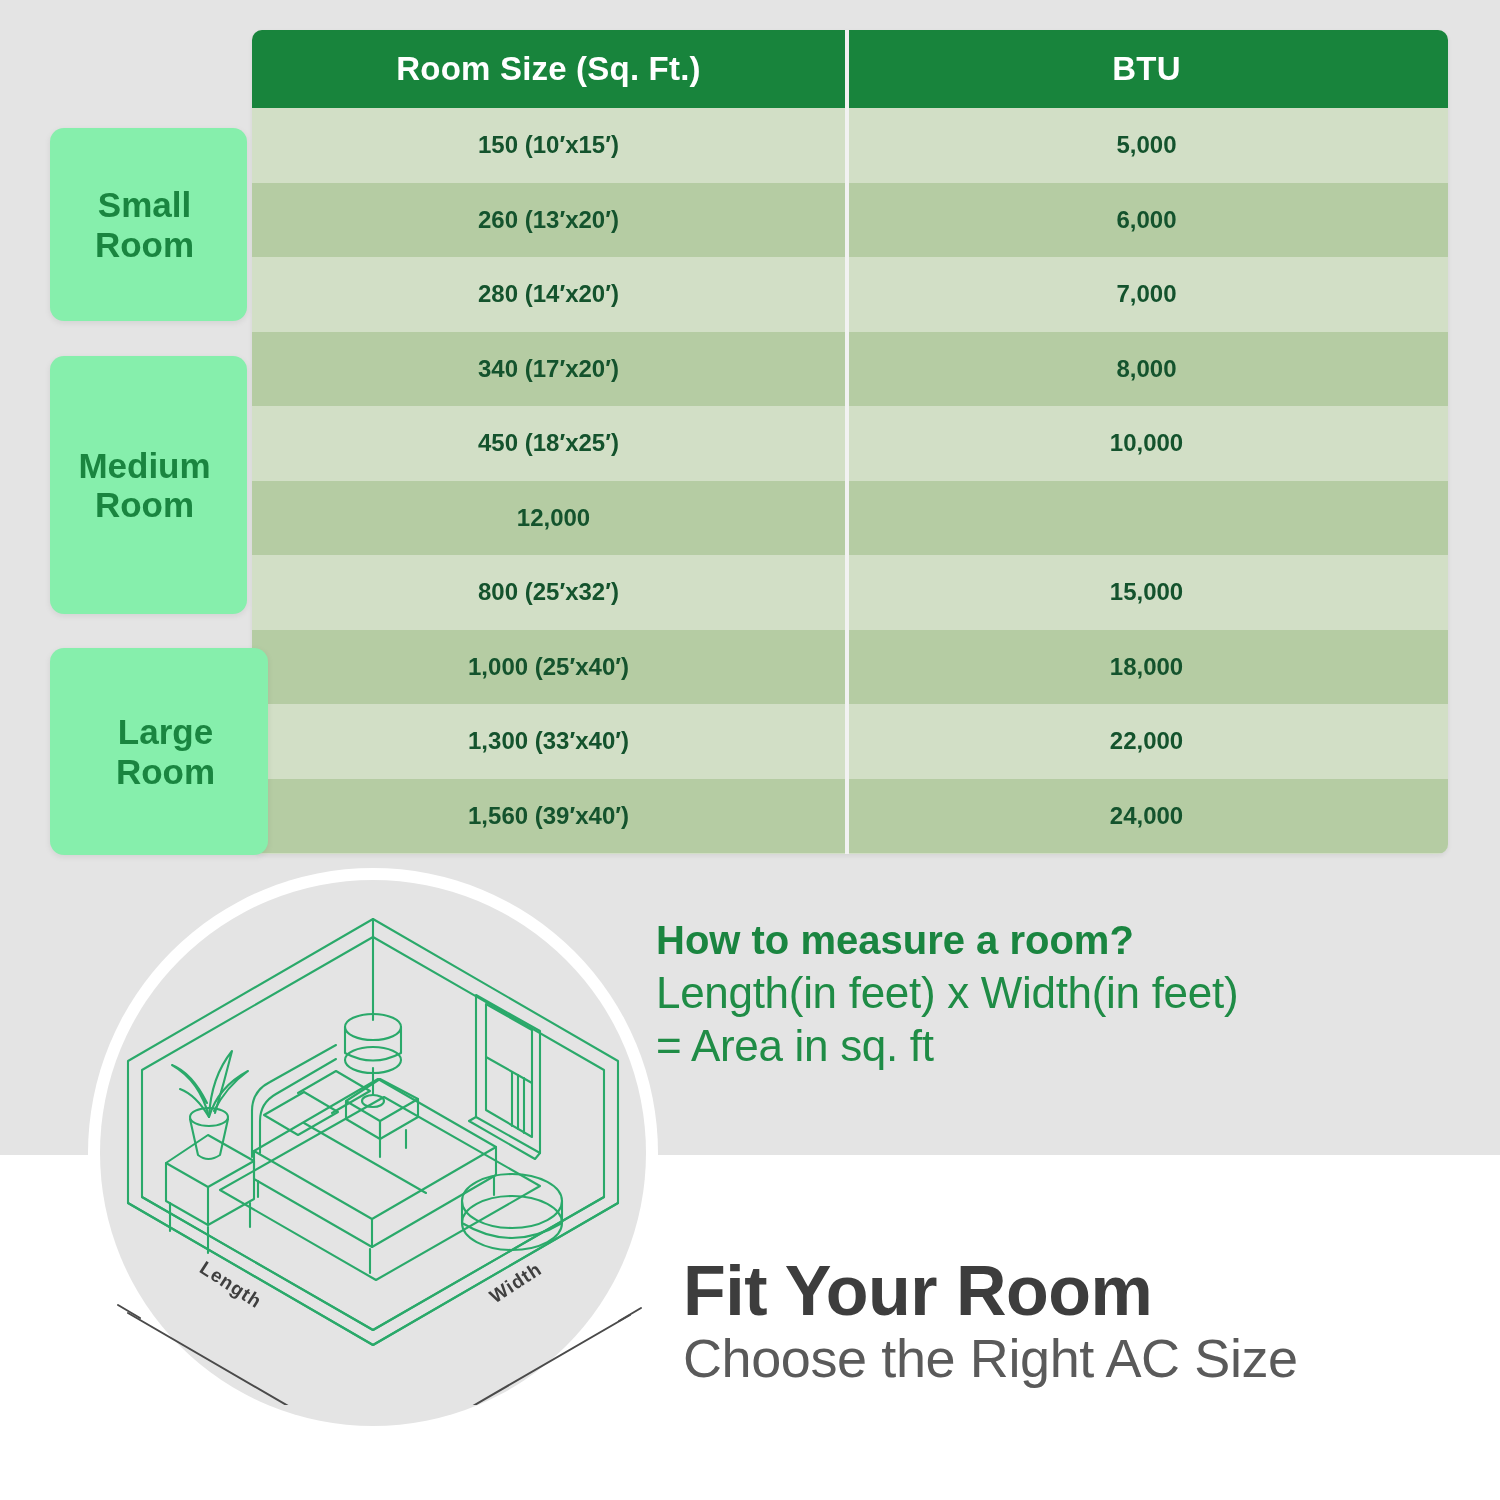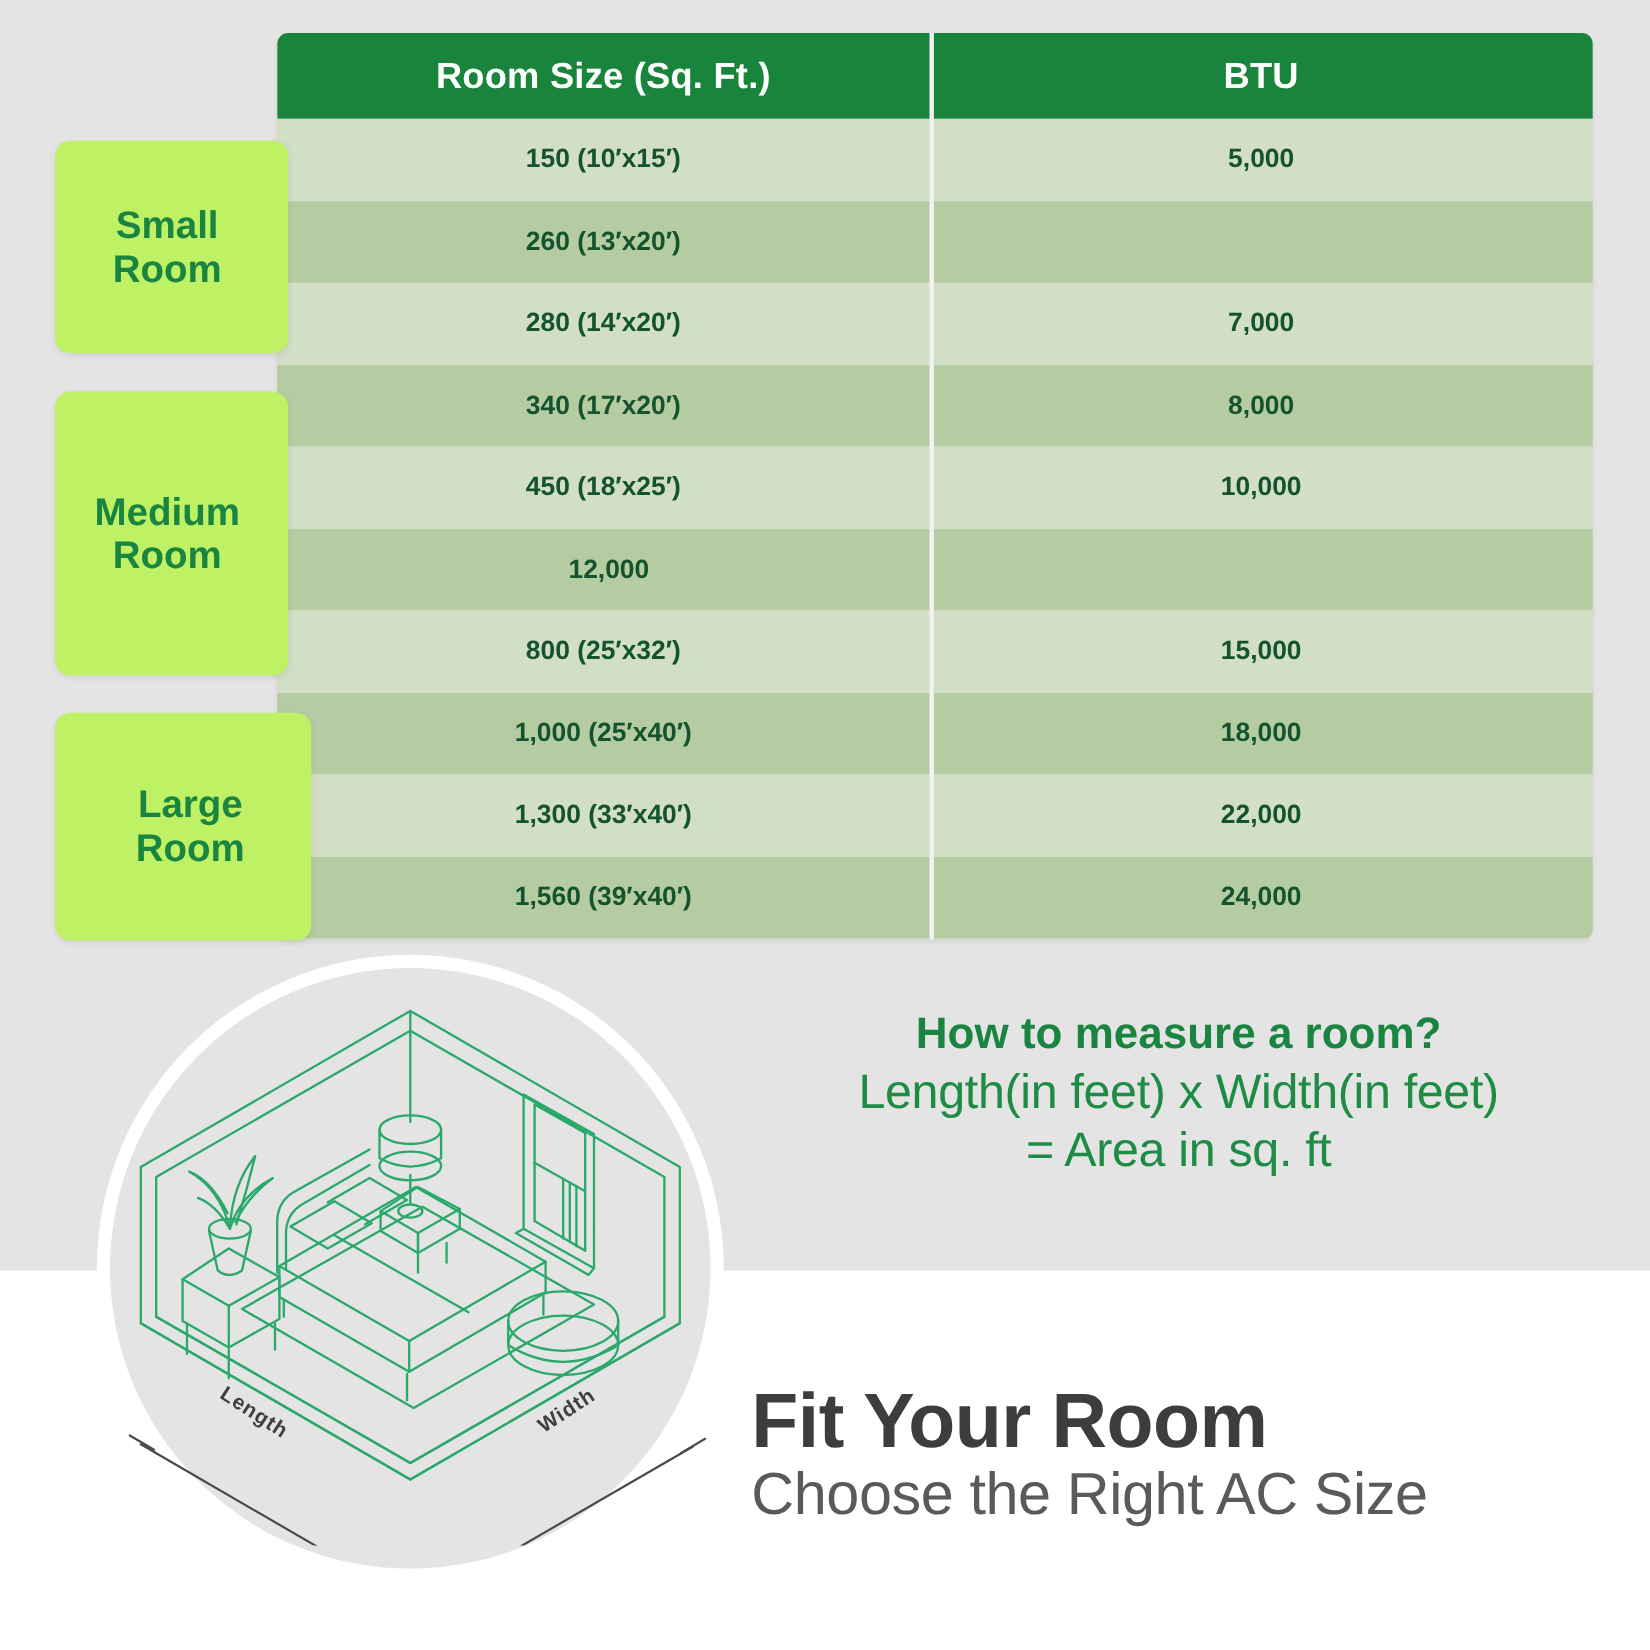--- a/index.html
+++ b/index.html
@@ -52,37 +52,37 @@
     color:#14532d;font-size:24px;font-weight:bold;
   }
   .col-size{width:593px;}
   .col-btu{width:603px;}
   #col-divider{
     position:absolute;left:593px;top:0;width:4px;height:824px;background:#f2f2f2;
   }
 
   
   .cat-card{
-    position:absolute;left:50px;width:212px;
-    background:#bef264;border-radius:14px;
+    position:absolute;left:50px;width:197px;
+    background:#86efac;border-radius:14px;
     box-shadow:0 2px 6px rgba(0,0,0,.08);
     display:flex;align-items:center;justify-content:center;
     text-align:center;
   }
   .cat-card .cat-label{
     color:#1a8540;font-size:35px;font-weight:bold;line-height:1.12;
     padding-right:8px;white-space:pre-line;
   }
   #cat-small{top:128px;height:193px;}
   #cat-medium{top:356px;height:258px;}
   #cat-large{top:648px;height:207px;padding-left:21px;}
 
   
   #measure-block{
-    position:absolute;left:684px;top:918px;width:775px;text-align:center;
+    position:absolute;left:656px;top:918px;width:775px;
   }
   #measure-title{
     color:#1a8540;font-size:40px;font-weight:bold;line-height:1.1;margin-bottom:5px;
   }
   .measure-line{
     color:#1f8c46;font-size:44px;line-height:1.2;letter-spacing:-.3px;
   }
 
   
   #headline{
@@ -119,20 +119,21 @@
     <div class="cell col-size">Room Size (Sq. Ft.)</div>
     <div class="cell col-btu">BTU</div>
   </div>
 
   <div class="t-row lite">
     <div class="cell col-size">150 (10′x15′)</div>
     <div class="cell col-btu">5,000</div>
   </div>
   <div class="t-row dark">
     <div class="cell col-size">260 (13′x20′)</div>
+    <div class="cell col-btu">6,000</div>
   </div>
   <div class="t-row lite">
     <div class="cell col-size">280 (14′x20′)</div>
     <div class="cell col-btu">7,000</div>
   </div>
   <div class="t-row dark">
     <div class="cell col-size">340 (17′x20′)</div>
     <div class="cell col-btu">8,000</div>
   </div>
   <div class="t-row lite">

